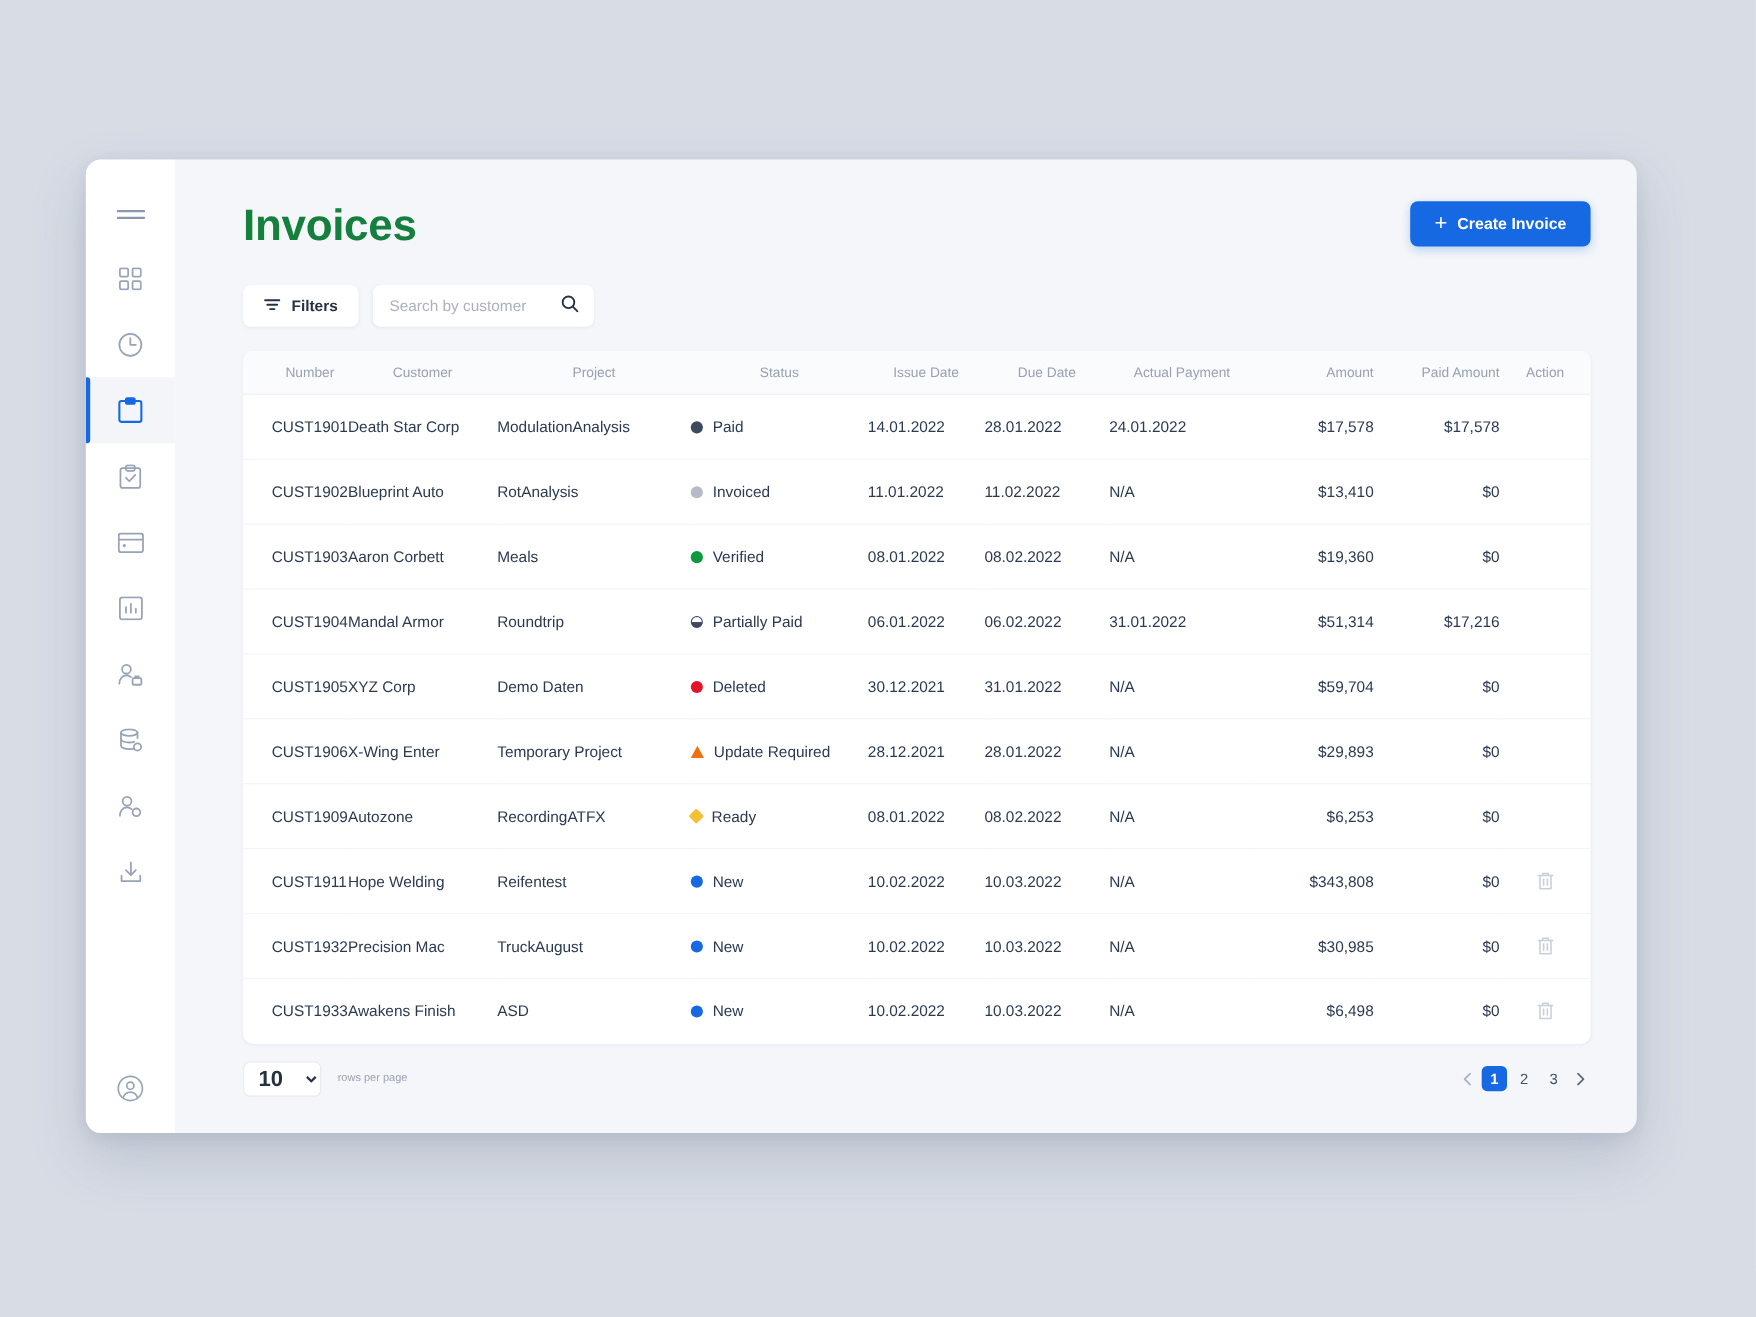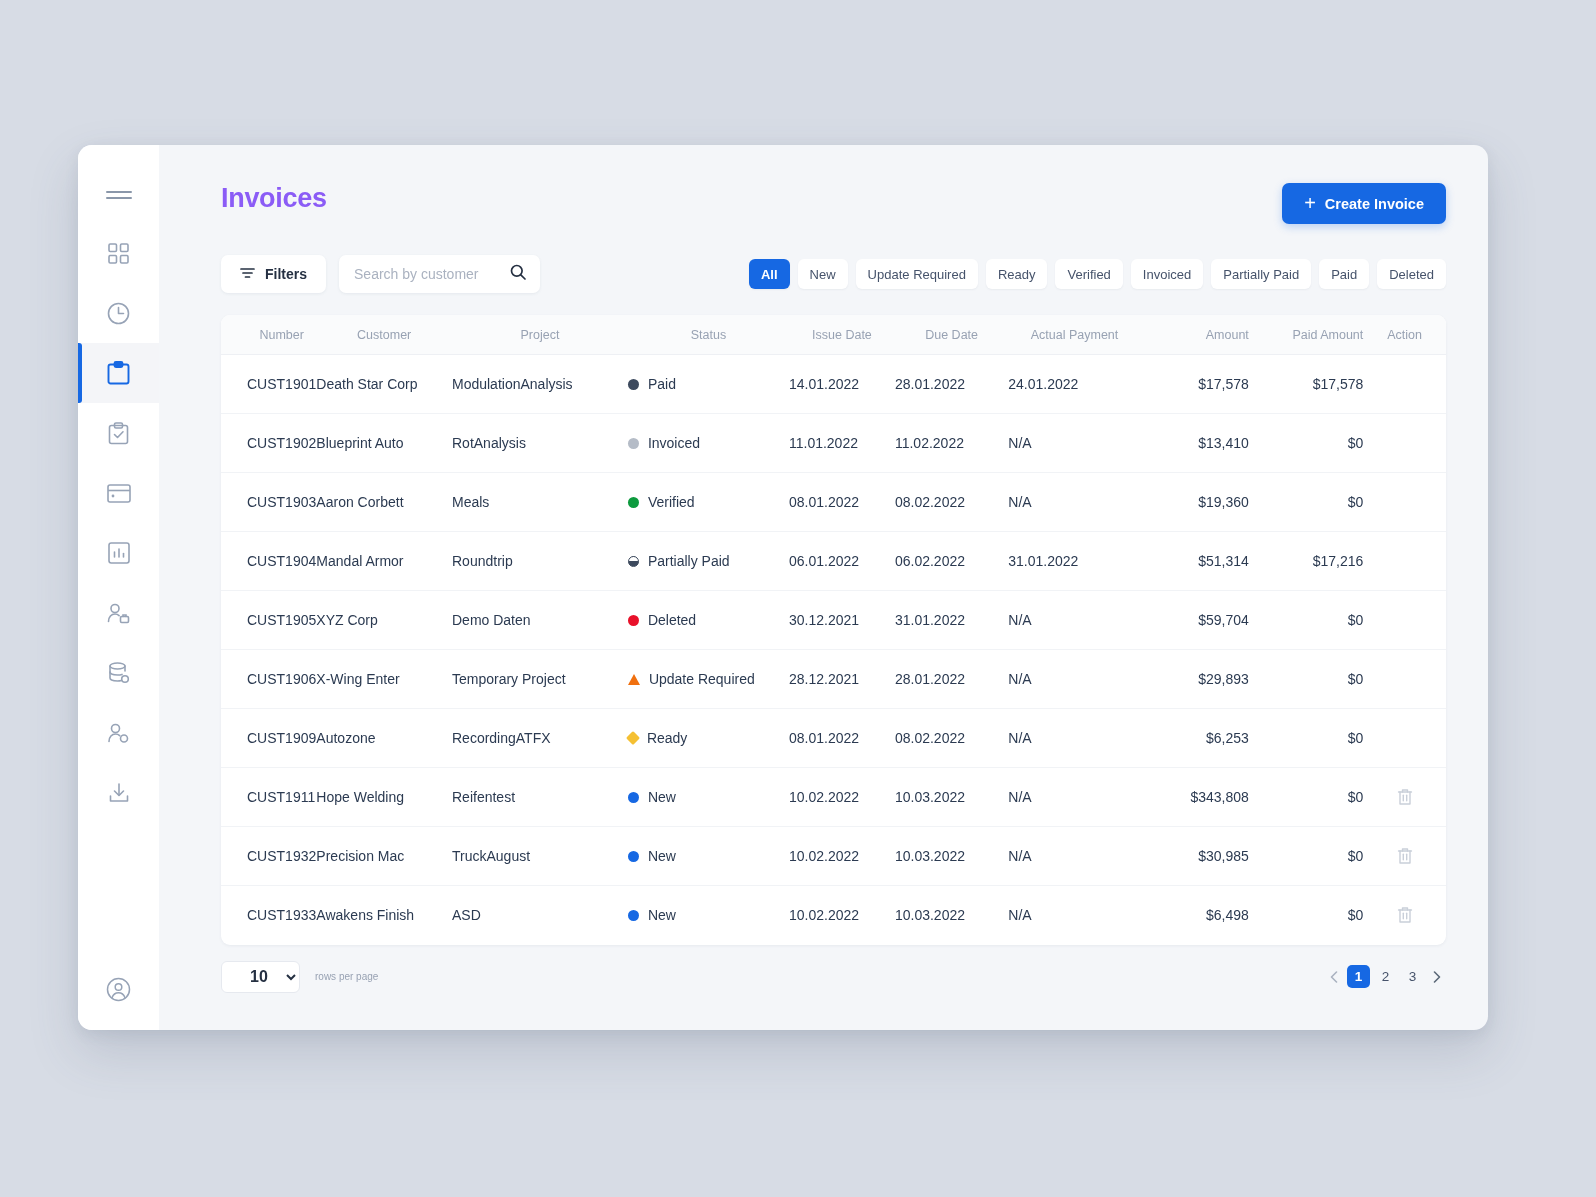--- a/index.html
+++ b/index.html
@@ -52,21 +52,21 @@
   #main {
     flex: 1 1 auto;
     padding: 38px 42px 0 62px;
     display: flex; flex-direction: column;
     min-width: 0;
   }
   #page-head {
     display: flex; align-items: flex-start; justify-content: space-between;
   }
   #page-title {
-    font-size: 27px; font-weight: bold; color: #8b5cf6;
+    font-size: 40px; font-weight: bold; color: #15803d;
     letter-spacing: -0.3px;
   }
   #create-invoice-btn {
     background: #1668e3; color: #fff;
     border: none; border-radius: 7px;
     height: 41px; padding: 0 22px;
     font-size: 14.5px; font-weight: bold;
     font-family: "Liberation Sans", sans-serif;
     display: flex; align-items: center; gap: 9px;
     cursor: pointer;
@@ -177,22 +177,22 @@
   }
 
   
   #table-footer {
     margin-top: 16px;
     display: flex; align-items: center;
     padding-bottom: 20px;
   }
   #rows-select {
     background: #fff; border: 1px solid #e6e9ef; border-radius: 6px;
-    height: 32px; padding: 0 6px 0 24px;
-    font-size: 16px; color: #253042; font-weight: bold;
+    height: 32px; padding: 0 6px 0 9px;
+    font-size: 20px; color: #253042; font-weight: bold;
     font-family: "Liberation Sans", sans-serif;
     cursor: pointer; outline: none;
   }
   #rows-label { margin-left: 15px; font-size: 10px; color: #98a2b3; }
   #pagination {
     margin-left: auto; display: flex; align-items: center; gap: 4px;
   }
   .page-btn {
     min-width: 23px; height: 23px; border: none; background: none;
     border-radius: 5px; font-size: 13.5px; color: #46536b;
@@ -363,31 +363,20 @@
       <div id="search-box">
         <input id="search-input" type="text" placeholder="Search by customer" style="">
         <span>
           <svg width="16" height="16" viewBox="0 0 16 16" fill="none" stroke="#253042" stroke-width="1.7" stroke-linecap="round">
             <circle cx="6.8" cy="6.8" r="5.3"></circle>
             <line x1="10.8" y1="10.8" x2="15" y2="15"></line>
           </svg>
         </span>
       </div>
 
-      <div id="status-tabs">
-          <button class="tab active">All</button>
-          <button class="tab">New</button>
-          <button class="tab">Update Required</button>
-          <button class="tab">Ready</button>
-          <button class="tab">Verified</button>
-          <button class="tab">Invoiced</button>
-          <button class="tab">Partially Paid</button>
-          <button class="tab">Paid</button>
-          <button class="tab">Deleted</button>
-        </div>
     </div>
 
     <div id="table-card">
       <table>
         <thead>
           <tr>
             <th class="c-num">Number</th>
             <th class="c-cust">Customer</th>
             <th class="c-proj">Project</th>
             <th class="c-status">Status</th>

